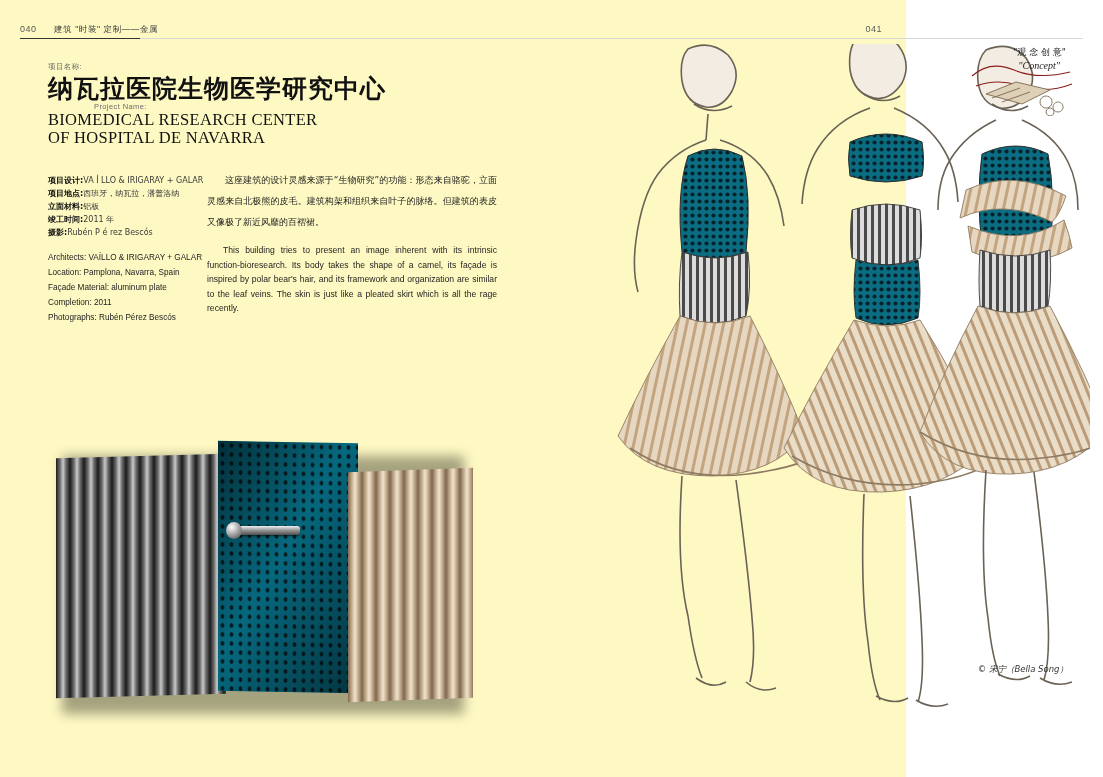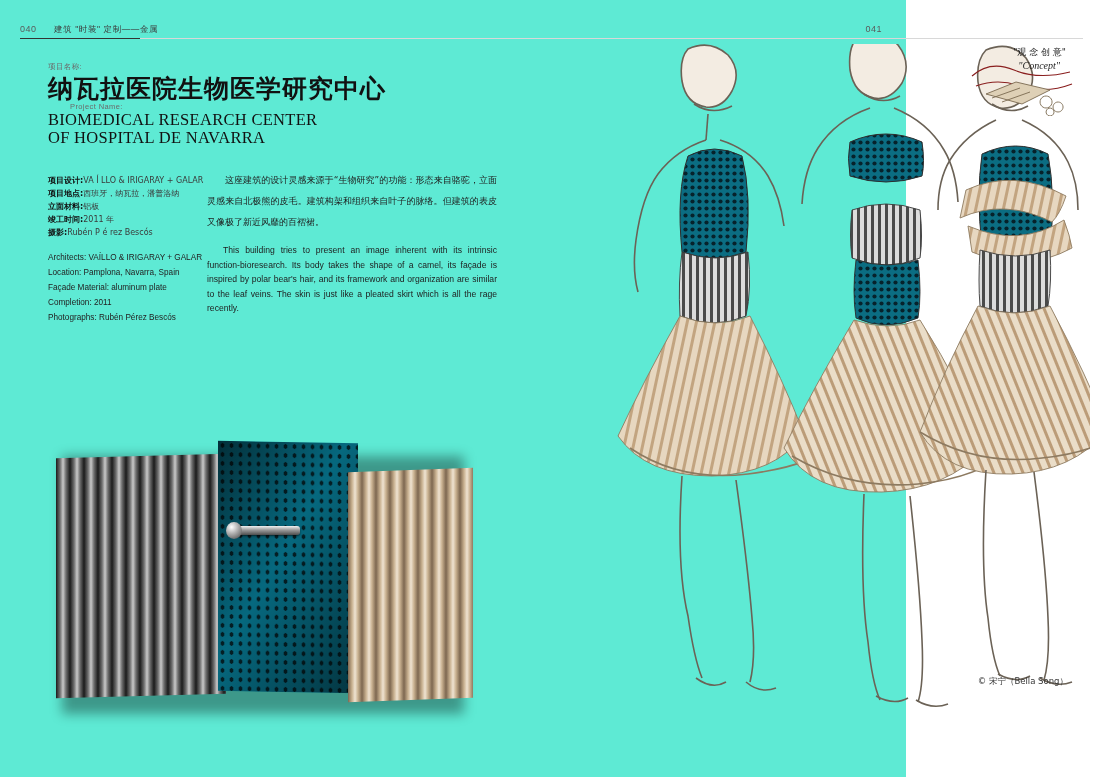--- a/index.html
+++ b/index.html
@@ -1,31 +1,31 @@
 <!DOCTYPE html>
 <html><head>
 <meta charset="utf-8">
 <style>
   html,body{margin:0;padding:0;background:#ffffff;}
   body{width:1103px;height:777px;overflow:hidden;font-family:"Liberation Sans",sans-serif;color:#1a1a1a;}
-  .page{position:relative;width:906px;height:777px;background:#5eead4;}
+  .page{position:relative;width:906px;height:777px;background:#fef9c3;}
 
   
   .folio{position:absolute;font-size:9px;color:#5a5a5a;letter-spacing:.5px;}
   .folio-left{left:20px;top:24px;}
   .folio-right{right:24px;top:24px;margin-left:13px;}
   .running-head{position:absolute;left:54px;top:24px;font-size:8.5px;color:#3d3d3d;letter-spacing:.6px;}
   .rule{position:absolute;left:20px;top:38px;width:1063px;height:1px;background:#d8d8d8;}
   .rule-seg{position:absolute;left:20px;top:38px;width:120px;height:1px;background:#333;}
 
   
   .label-small{font-size:7.5px;color:#6b6b6b;letter-spacing:.4px;}
   .proj-name-cn{position:absolute;left:48px;top:72px;font-size:25px;font-weight:bold;letter-spacing:1px;color:#111;font-family:"DejaVu Sans",sans-serif;}
   .proj-label-cn{position:absolute;left:48px;top:62px;}
-  .proj-label-en{position:absolute;left:40px;top:102px;padding-left:30px;}
+  .proj-label-en{position:absolute;left:64px;top:102px;padding-left:30px;}
   .proj-name-en1{position:absolute;left:48px;top:110px;font-family:"Liberation Serif",serif;font-size:16.5px;letter-spacing:.3px;color:#111;}
   .proj-name-en2{position:absolute;left:48px;top:128px;font-family:"Liberation Serif",serif;font-size:16.5px;letter-spacing:.3px;color:#111;}
 
   .meta-cn{position:absolute;left:48px;top:174px;width:200px;font-size:8px;line-height:13px;color:#2b2b2b;font-family:"DejaVu Sans",sans-serif;}
   .meta-cn .k{font-weight:bold;color:#111;}
   .meta-cn .v{color:#3a3a3a;}
 
   .meta-en{position:absolute;left:48px;top:250px;width:215px;font-size:8.2px;line-height:15px;color:#222;}
   .meta-en .k{font-weight:normal;}
   .meta-en .v{font-weight:normal;text-align:center;}
@@ -52,21 +52,21 @@
   .bolt{position:absolute;left:188px;top:86px;width:64px;height:9px;
      background:linear-gradient(180deg,#f2f2f2,#9a9a9a 45%,#4d4d4d);border-radius:3px;box-shadow:0 1px 2px rgba(0,0,0,.6);}
   .bolt-head{position:absolute;left:178px;top:82px;width:16px;height:17px;border-radius:50%;
      background:radial-gradient(circle at 35% 30%,#fff,#8d8d8d 60%,#3a3a3a);}
 
   
   .illus{position:absolute;left:570px;top:44px;width:520px;height:690px;}
   .sketch-note{position:absolute;right:12px;top:2px;width:110px;height:70px;}
   .concept-cn{position:absolute;right:24px;top:2px;font-size:9px;color:#1d1d1d;font-family:"DejaVu Sans",sans-serif;}
   .concept-en{position:absolute;right:30px;top:16px;font-size:10px;font-style:italic;color:#1d1d1d;font-family:"Liberation Serif",serif;}
-  .credit{position:absolute;right:22px;bottom:46px;font-size:8.5px;color:#333;font-family:"DejaVu Sans",sans-serif;}
+  .credit{position:absolute;right:22px;bottom:58px;font-size:8.5px;color:#333;font-family:"DejaVu Sans",sans-serif;font-style:italic;}
 
   svg{display:block;}
 </style>
 </head>
 <body>
 
 <div class="page">
 
   <div class="folio folio-left">040</div>
   <div class="running-head">建筑 "时装" 定制——金属</div>

